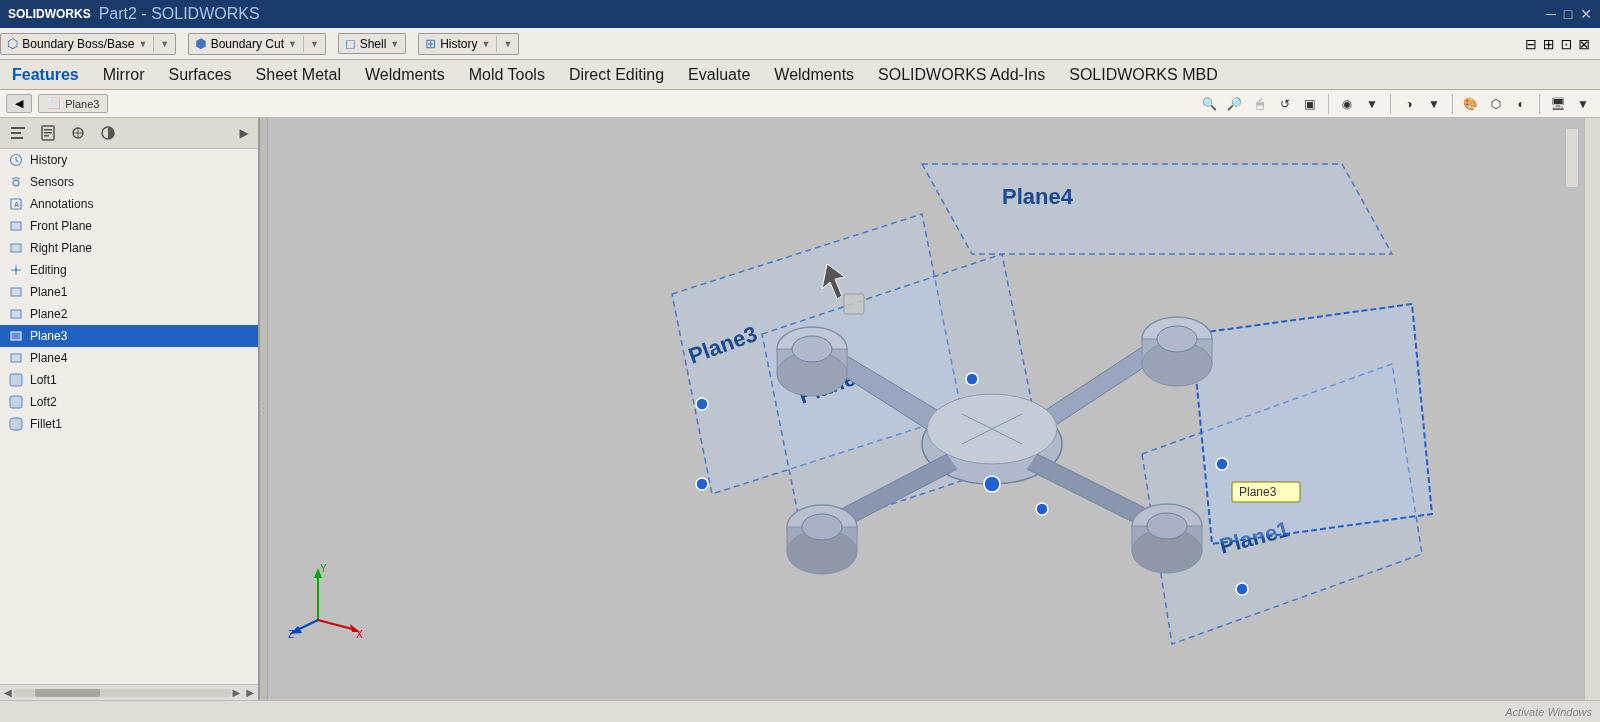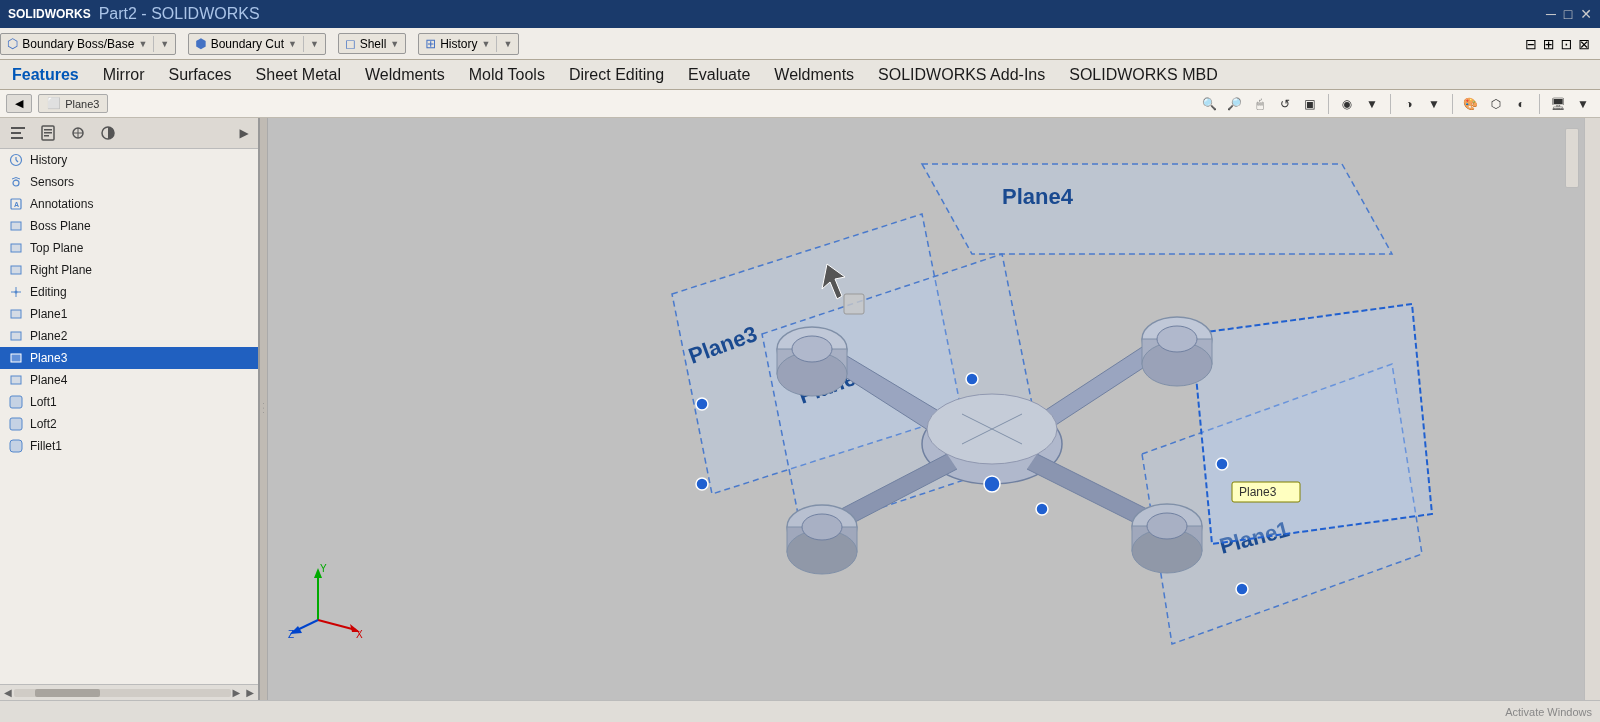--- a/index.html
+++ b/index.html
@@ -490,31 +490,23 @@
         <span>Annotations</span>
       </div>
 
 
       <div class="tree-item">
         <div class="tree-icon">
           <svg width="14" height="14" viewBox="0 0 14 14">
             <rect x="2" y="3" width="10" height="8" fill="rgba(100,150,220,0.2)" stroke="#5588cc" stroke-width="1"></rect>
           </svg>
         </div>
-        <span>Boss Plane</span>
-      </div>
-
-      <div class="tree-item">
-        <div class="tree-icon">
-          <svg width="14" height="14" viewBox="0 0 14 14">
-            <rect x="2" y="3" width="10" height="8" fill="rgba(100,150,220,0.2)" stroke="#5588cc" stroke-width="1"></rect>
-          </svg>
-        </div>
-        <span>Top Plane</span>
-      </div>
+        <span>Front Plane</span>
+      </div>
+
 
       <div class="tree-item">
         <div class="tree-icon">
           <svg width="14" height="14" viewBox="0 0 14 14">
             <rect x="2" y="3" width="10" height="8" fill="rgba(100,150,220,0.2)" stroke="#5588cc" stroke-width="1"></rect>
           </svg>
         </div>
         <span>Right Plane</span>
       </div>
 
@@ -699,14 +691,14 @@
       <div style="width:14px;height:60px;background:#ddd9d3;border:1px solid #bbb;border-radius:2px;cursor:pointer;"></div>
     </div>
   </div>
 
   <div class="right-panel">
     <div style="width:100%;height:100%;background:#ddd9d3;"></div>
   </div>
 </div>
 
 <div class="status-bar">
-  <span style="margin-left:auto;color:#888;">Activate Windows</span>
+  <span style="margin-left:auto;color:#888;font-style:italic;">Activate Windows</span>
 </div>
 
 </body></html>

